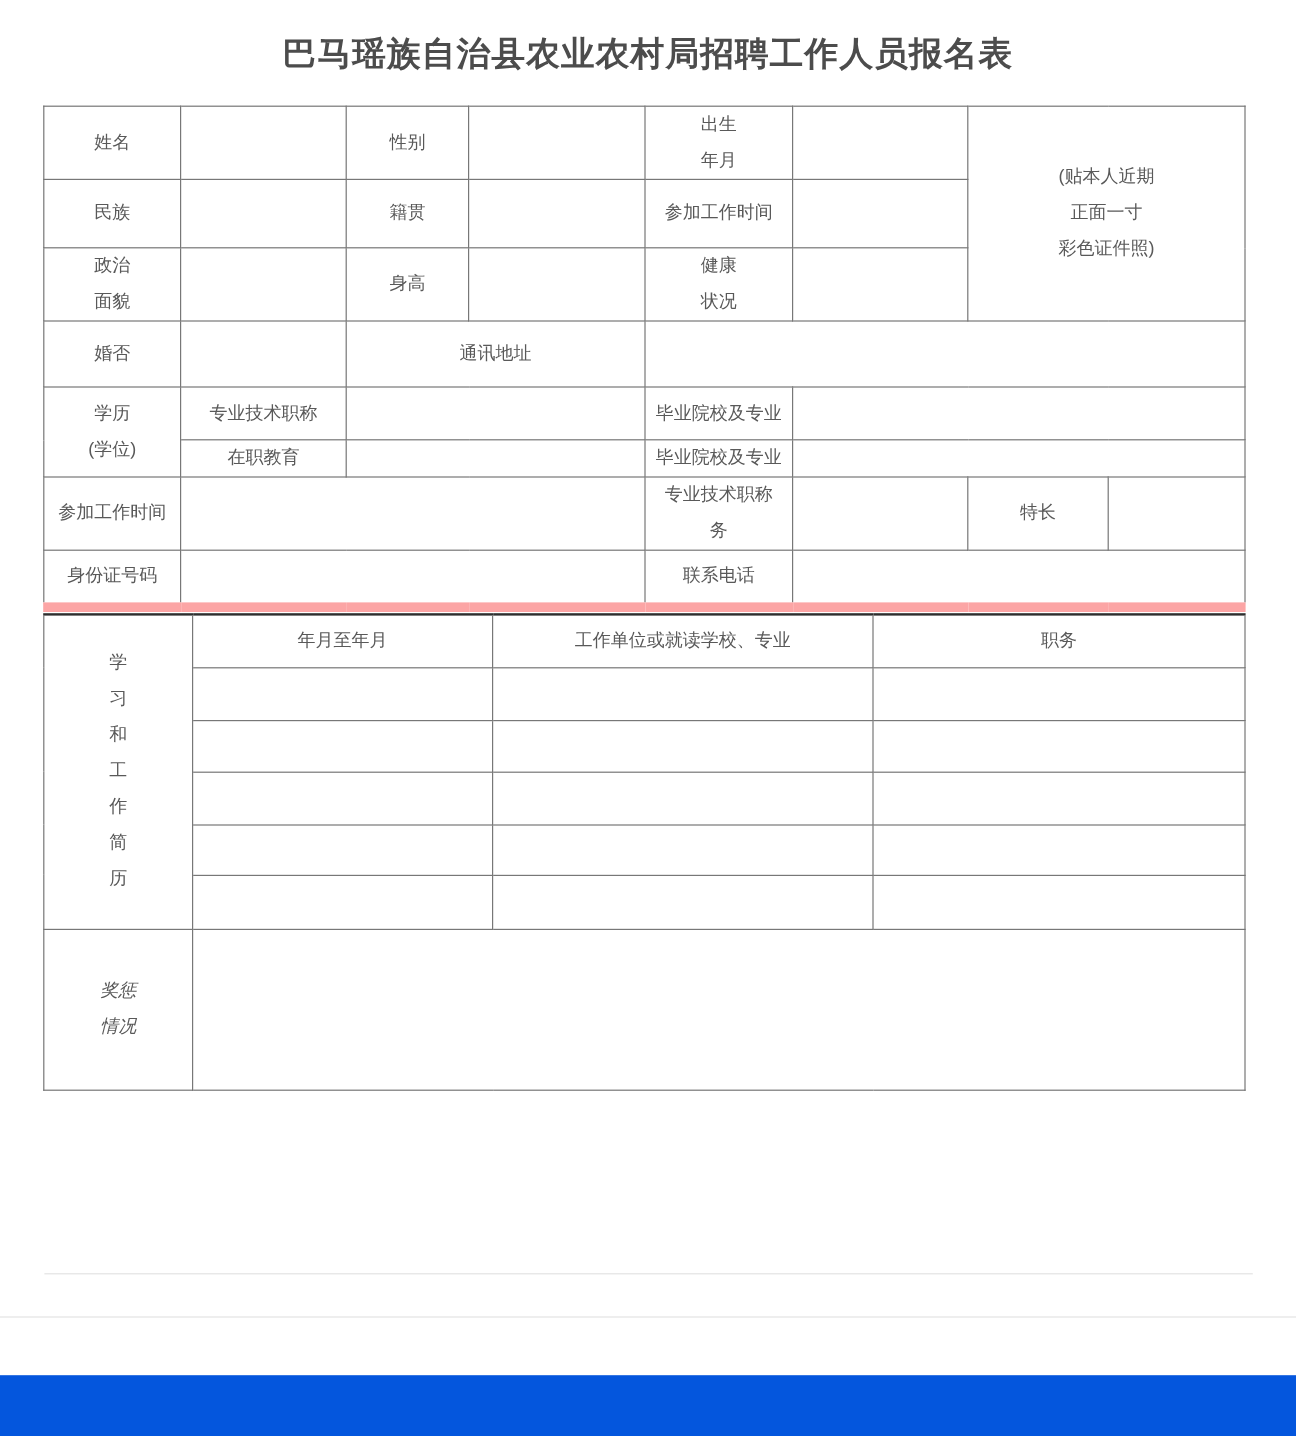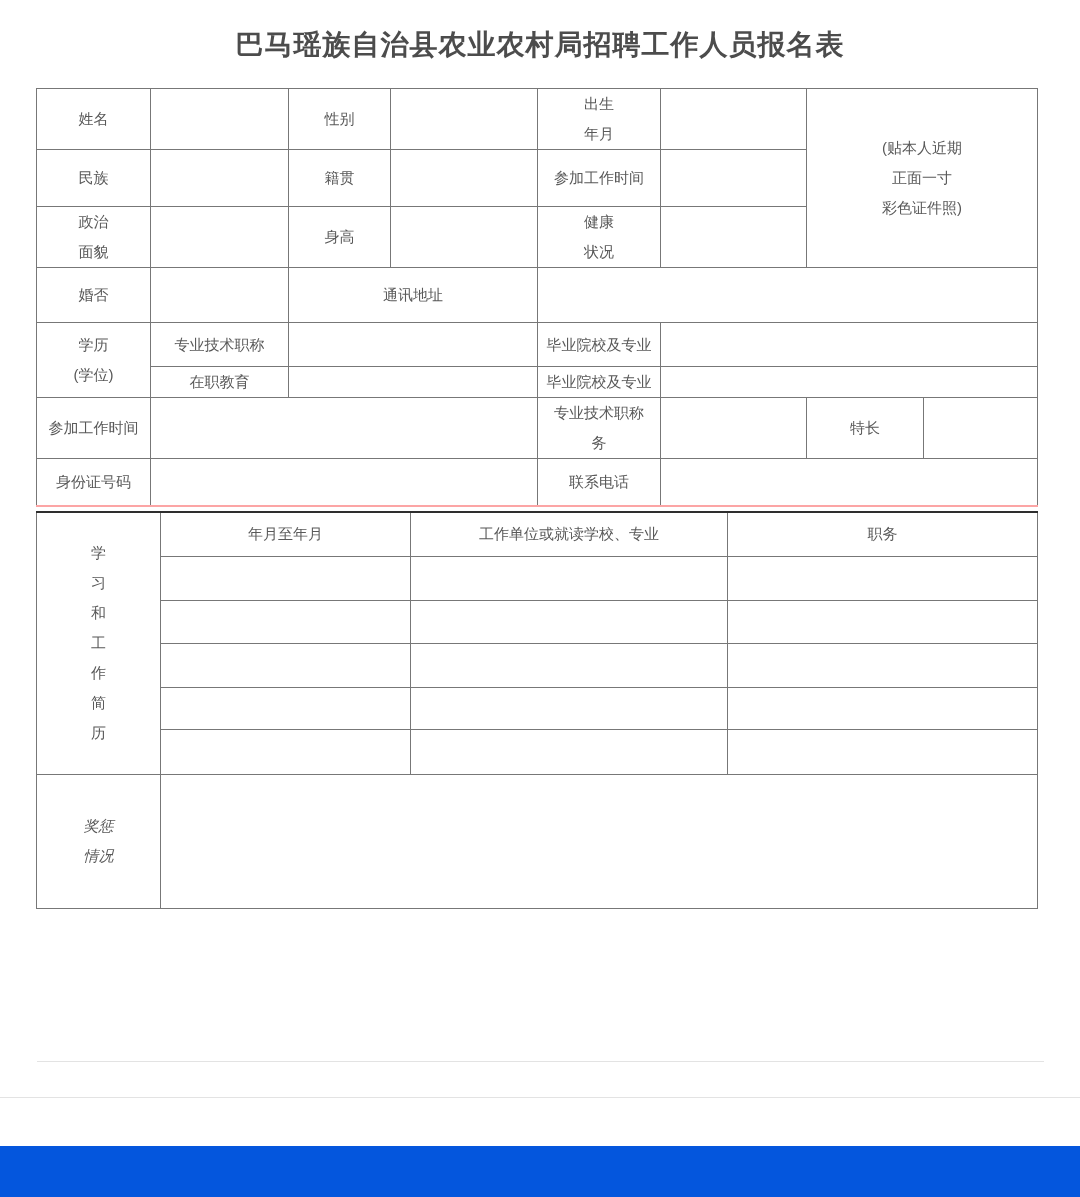--- a/index.html
+++ b/index.html
@@ -19,21 +19,21 @@
     width: 1001px;
   }
   .tbl td {
     border: 1px solid #777;
     font-size: 15px; color: #595959;
     text-align: center; vertical-align: middle;
     padding: 0; line-height: 30px;
     white-space: pre-line; overflow: hidden;
   }
   .tbl-top { top: 88px; }
-  .tbl-top tr:last-child td { border-bottom: 2px solid #fca5a5; }
+  .tbl-top tr:last-child td { border-bottom: 8px solid #fca5a5; }
   .tbl-resume { top: 511px; }
   .tbl-resume tr:first-child td { border-top: 2px solid #2e2e2e; }
   .photo-cell { line-height: 32px; border-radius: 30px; }
   .vertical-label { line-height: 30px; }
   .rewards-label { line-height: 29px; font-style: italic; }
   .divider { position: absolute; height: 1px; background: #e3e3e3; }
   .divider-1 { left: 37px; top: 1061px; width: 1007px; }
   .divider-2 { left: 0; top: 1097px; width: 1080px; }
   .footer-bar { position: absolute; left: 0; top: 1146px; width: 1080px; height: 51px; }
 </style>

